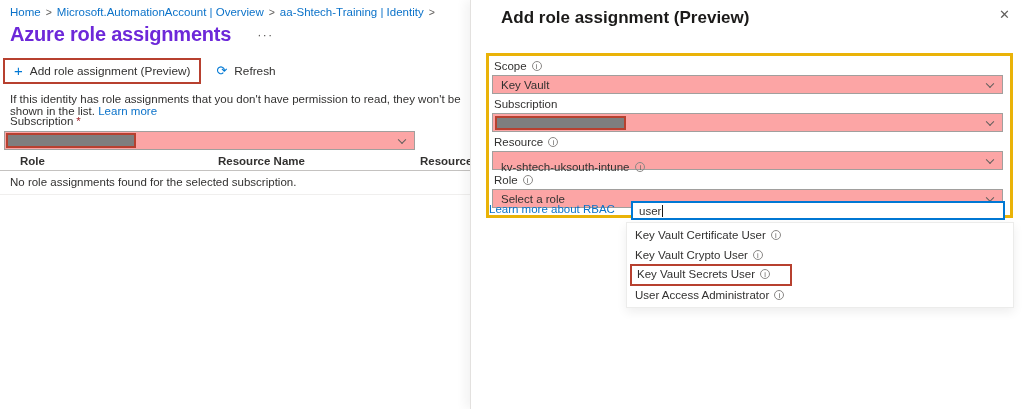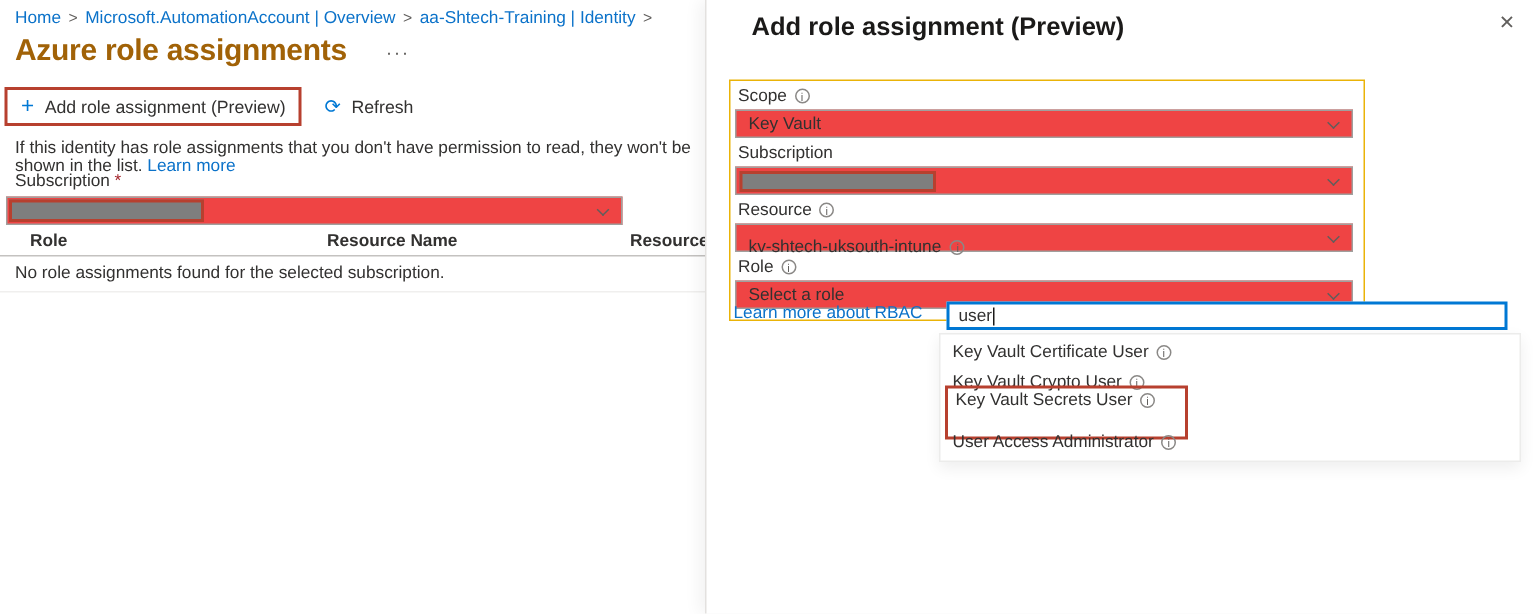--- a/index.html
+++ b/index.html
@@ -14,68 +14,68 @@
   }
   .link { color: #0b72c9; cursor: pointer; text-decoration: none; }
 
   
   .left-pane { position:absolute; left:0; top:0; width:470px; height:409px; overflow:hidden;padding-left:18px; }
 
   .breadcrumb { position:absolute; left:10px; top:6px; font-size:11.5px; white-space:nowrap; }
   .breadcrumb .sep { color:#605e5c; margin:0 5px; font-size:10.5px; }
 
   .title-row { position:absolute; left:10px; top:23px; display:flex; align-items:center; }
-  .page-title { font-size:20px; font-weight:700; color:#a16207; letter-spacing:-0.2px; }
+  .page-title { font-size:20px; font-weight:700; color:#6d28d9; letter-spacing:-0.2px; }
   .ellipsis { color:#605e5c; font-size:13px; margin-left:26px; letter-spacing:1px; cursor:pointer; }
 
   .toolbar { position:absolute; left:3px; top:58px; display:flex; align-items:center; }
   .cmd-btn { display:flex; align-items:center; gap:7px; padding:4px 9px; cursor:pointer; font-size:11.8px; color:#323130; background:#fff; border:none; font-family:inherit; }
   .annotated { border:2px solid #b7402f; }
   .plus-glyph { color:#0078d4; font-size:15px; font-weight:400; line-height:12px; }
   .refresh-glyph { color:#0078d4; font-size:13px; line-height:12px; }
 
   .notice { position:absolute; left:10px; top:93px; font-size:11.5px; color:#323130; width:455px; }
 
   .sub-label { position:absolute; left:10px; top:115px; font-size:11.5px; }
   .req { color:#a4262c; margin-left:3px; }
 
-  .dropdown { position:relative; background:#ef4444; border:1px solid #a19f9d; height:19px; display:flex; align-items:center; padding:0 24px 0 8px; font-size:11.5px; cursor:pointer;text-align:right; }
+  .dropdown { position:relative; background:#fca5a5; border:1px solid #a19f9d; height:19px; display:flex; align-items:center; padding:0 24px 0 8px; font-size:11.5px; cursor:pointer;text-align:right; }
   .left-sub-dd { position:absolute; left:4px; top:131px; width:411px; }
   .chev { position:absolute; right:9px; top:50%; width:6px; height:6px; border-right:1.3px solid #605e5c; border-bottom:1.3px solid #605e5c; transform:translateY(-70%) rotate(45deg); }
   .redacted { background:#7e7e7e; border:2px solid #b7402f; height:14px; }
   .left-redact { position:absolute; left:1px; top:1px; width:130px; height:15px; }
 
   .table-head { position:absolute; left:0; top:154px; width:470px; height:17px; border-bottom:1px solid #c4c2c0; font-size:11.5px; font-weight:700; color:#323130; }
   .th { position:absolute; top:1px; white-space:nowrap; }
   .th1 { left:20px; } .th2 { left:218px; } .th3 { left:420px; }
   .empty-row { position:absolute; left:10px; top:176px; font-size:11.5px; color:#323130; }
   .empty-sep { position:absolute; left:0; top:194px; width:470px; border-bottom:1px solid #f0efee; }
 
   
   .panel { position:absolute; left:470px; top:0; width:554px; height:409px; background:#fff; border-left:1px solid #e3e1df; box-shadow:-5px 0 10px rgba(0,0,0,0.05); }
   .panel-title { position:absolute; left:30px; top:8px; font-size:17px; font-weight:700; color:#1b1a19; }
   .close-btn { position:absolute; right:14px; top:8px; color:#605e5c; font-size:13px; cursor:pointer; line-height:14px; }
 
-  .form-box { position:absolute; left:15px; top:53px; width:424px; border:1px solid #eab308; padding:2px 7px 3px 3px; background:#fff; }
+  .form-box { position:absolute; left:15px; top:53px; width:527px; border:3px solid #eab308; padding:2px 7px 3px 3px; background:#fff; }
   .field-label { display:flex; align-items:center; gap:5px; font-size:11.5px; margin:2px 0 3px 2px; height:12px; }
   .form-box .dropdown { height:19px; margin-bottom:4px; }
   .info-i { display:inline-block; width:10px; height:10px; border:1px solid #8a8886; border-radius:50%; color:#605e5c; font-size:7.5px; line-height:9px; text-align:center; font-style:normal; flex:none; }
   .info-i::after { content:"i"; }
   .panel-redact { position:relative; left:-6px; width:131px; }
   .val-with-info { display:flex; align-items:center; gap:6px;margin-top:12px; }
 
   .rbac-link { position:absolute; left:18px; top:203px; font-size:11.5px; }
 
   .search-box { position:absolute; left:160px; top:201px; width:374px; height:19px; border:2px solid #0078d4; background:#fff; display:flex; align-items:center; padding:0 6px; font-size:11.5px; }
   .caret { width:1px; height:12px; background:#1b1a19; margin-left:1px; }
 
   .role-list { position:absolute; left:155px; top:222px; width:388px; background:#fff; border:1px solid #ececeb; box-shadow:0 4px 10px rgba(0,0,0,0.07); padding:2px 0; }
   .role-item { height:20px; display:flex; align-items:center; gap:5px; padding-left:8px; font-size:11.5px; cursor:pointer; }
   .role-item-inner { display:inline-flex; align-items:center; gap:5px; }
-  .role-item-inner.hl { border:2px solid #b7402f; padding:2px 20px 18px 5px; margin-left:-5px; }
+  .role-item-inner.hl { border:2px solid #b7402f; padding:2px 20px 4px 5px; margin-left:-5px; }
 </style>
 </head>
 <body>
 
 <div class="left-pane">
 
   <div class="breadcrumb">
     <span class="link">Home</span><span class="sep">&gt;</span><span class="link">Microsoft.AutomationAccount | Overview</span><span class="sep">&gt;</span><span class="link">aa-Shtech-Training | Identity</span><span class="sep">&gt;</span>
   </div>
 

